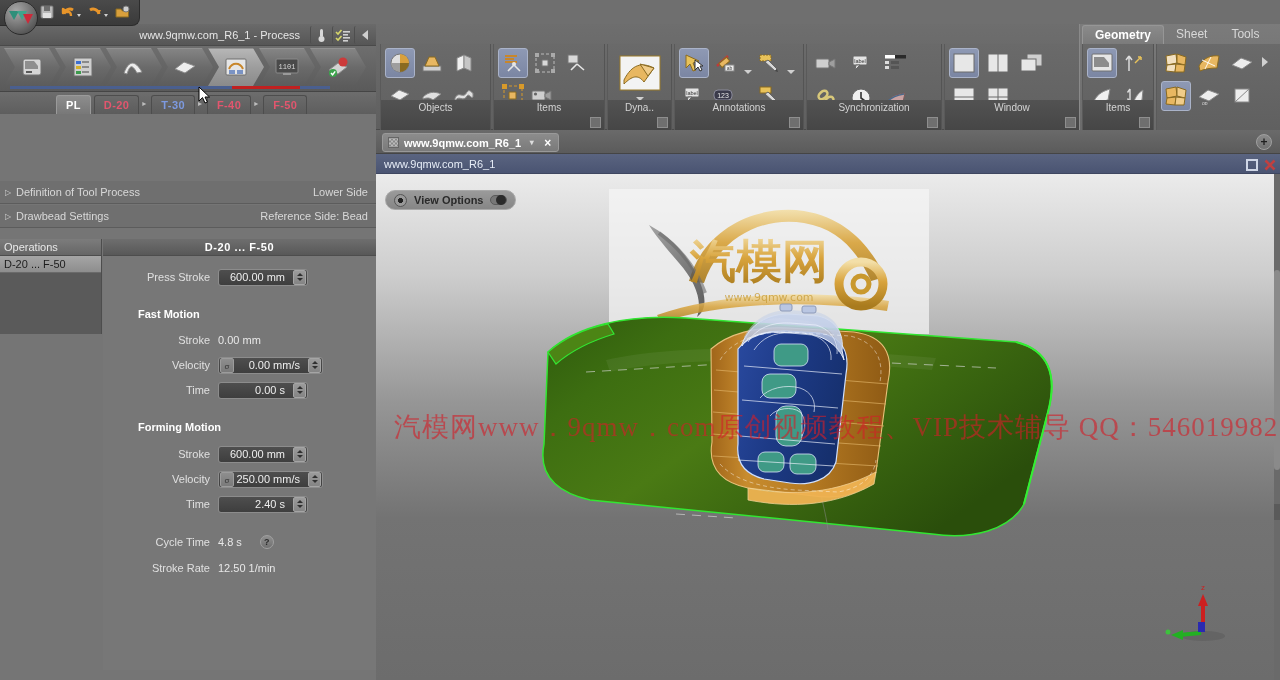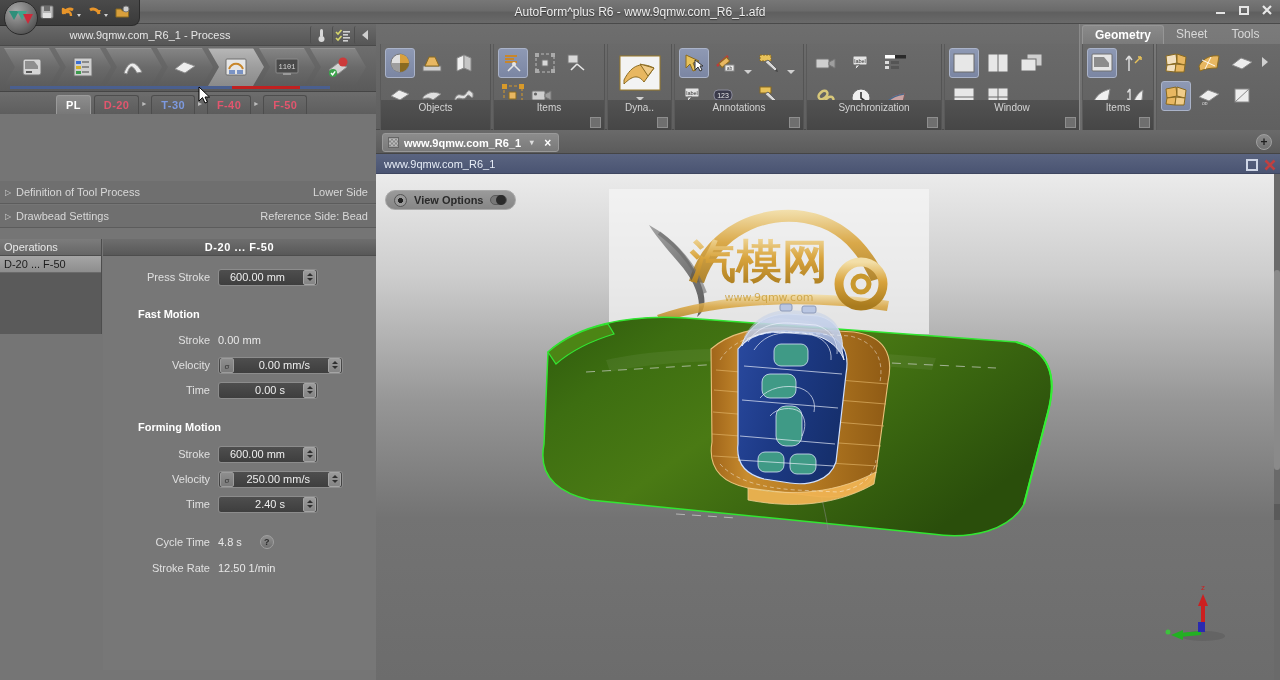--- a/index.html
+++ b/index.html
@@ -49,21 +49,21 @@
     position:absolute; left:0; top:24px; width:376px; height:656px;
     background:#757575;
   }
   .proc-head {
     position:absolute; left:0; top:0; width:376px; height:22px;
     background:linear-gradient(to bottom,#6a6a6a,#565656);
     border-bottom:1px solid #4a4a4a;
   }
   .proc-head .pt {
     position:absolute; left:0; top:0; width:300px; line-height:22px;
-    text-align:center; font-size:11px; color:#e6e6e6;
+    text-align:right; font-size:11px; color:#e6e6e6;
   }
   .proc-head-icons { position:absolute; right:2px; top:2px; display:flex; gap:2px; }
   .hi { width:20px; height:18px; border-radius:2px; display:flex; align-items:center; justify-content:center; cursor:pointer;}
   .hi.sep { border-left:1px solid #4e4e4e; }
 
   
   .procbar {
     position:absolute; left:0; top:22px; width:376px; height:46px;
     background:linear-gradient(to bottom,#6e6e6e,#5a5a5a);
     border-bottom:1px solid #454545;
@@ -159,21 +159,21 @@
     background:#777;
   }
   .row { position:absolute; left:0; width:273px; height:20px; display:flex; align-items:center; }
   .row .lab { width:115px; text-align:right; padding-right:8px; font-size:11px; color:#e0e0e0; }
   .row .val { font-size:11px; color:#e8e8e8; }
   .sect { position:absolute; left:0; width:273px; font-size:11px; font-weight:bold; color:#fff; padding-left:35px;}
 
   .spin {
     display:flex; align-items:center; height:17px;
     background:linear-gradient(to bottom,#4e4e4e,#3e3e3e);
-    border:1px solid #8c8c8c; border-radius:3px;gap:10px;
+    border:1px solid #8c8c8c; border-radius:3px;
   }
   .spin .box { width:72px; text-align:right; padding-right:6px; font-size:11px; color:#eee; }
   .spin .sig {
     width:14px; height:15px; margin:0 0 0 1px;
     background:linear-gradient(to bottom,#8e8e8e,#7a7a7a);
     border:1px solid #9c9c9c; border-radius:2px;
     font-size:8px; color:#333; text-align:center; line-height:15px;
   }
   .spin .arrows {
     width:13px; height:15px; margin-left:2px; margin-right:1px;
@@ -301,40 +301,20 @@
   
   .edgenotch { position:absolute; right:0; top:330px; width:6px; height:16px; background:#5a5a5a; }
 
   .cursor { position:absolute; left:198px; top:62px; z-index:30; }
 </style>
 </head>
 <body>
 
 <div id="app">
 
-  <div class="titlebar">
-    <div class="title">AutoForm^plus R6 - www.9qmw.com_R6_1.afd</div>
-    <div class="winbtns">
-      <div class="winbtn">
-        <svg width="14" height="14">
-            <rect x="2" y="9" width="9" height="2" fill="#e4e4e4"></rect>
-          </svg>
-      </div>
-      <div class="winbtn">
-        <svg width="14" height="14">
-            <rect x="3" y="4" width="8" height="7" fill="none" stroke="#e4e4e4" stroke-width="2"></rect>
-          </svg>
-      </div>
-      <div class="winbtn">
-        <svg width="14" height="14">
-            <path d="M3 3 L11 11 M11 3 L3 11" stroke="#e8e8e8" stroke-width="2.2" fill="none"></path>
-          </svg>
-      </div>
-    </div>
-  </div>
 
   <div class="appbar">
     <span>
       <svg width="14" height="14">
           <rect x="1" y="1" width="12" height="12" rx="1" fill="#b9b9b9" stroke="#777"></rect>
           <rect x="4" y="1" width="6" height="5" fill="#6d6d6d"></rect>
           <rect x="3" y="8" width="8" height="5" fill="#e2e2e2"></rect>
         </svg>
     </span>
     <span>
@@ -1187,20 +1167,21 @@
         <path d="M364 262 L459 270"></path>
         <path d="M362 286 L458 292"></path>
       </g>
 
       <g stroke="#ffffff" stroke-width=".8" stroke-dasharray="4 3" fill="none" opacity=".55">
         <path d="M344 186 C356 166, 382 158, 412 158 L474 162 C500 168, 508 186, 504 208"></path>
         <path d="M344 290 C358 306, 386 314, 420 316 L462 318 C486 314, 498 302, 500 286"></path>
       </g>
     </svg>
 
+    <div class="wm-text">汽模网www．9qmw．com原创视频教程、VIP技术辅导  QQ：546019982</div>
 
     <div class="axis">
       <svg width="70" height="70">
         <ellipse cx="38" cy="56" rx="22" ry="5" fill="#5a5a5a" opacity=".5"></ellipse>
 
         <line x1="38" y1="52" x2="38" y2="22" stroke="#cc1f1f" stroke-width="4"></line>
         <path d="M38 14 L33 26 L43 26 Z" fill="#cc1f1f"></path>
         <text x="38" y="10" font-size="8" fill="#cc1f1f" text-anchor="middle">z</text>
 
         <line x1="36" y1="53" x2="14" y2="55" stroke="#22b022" stroke-width="4"></line>

